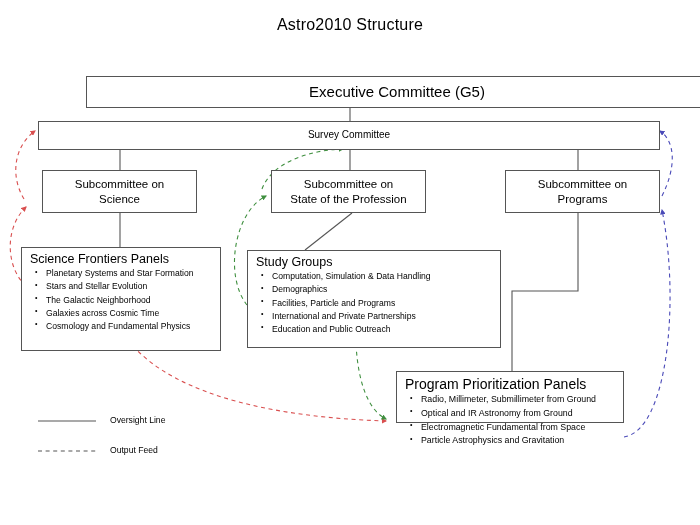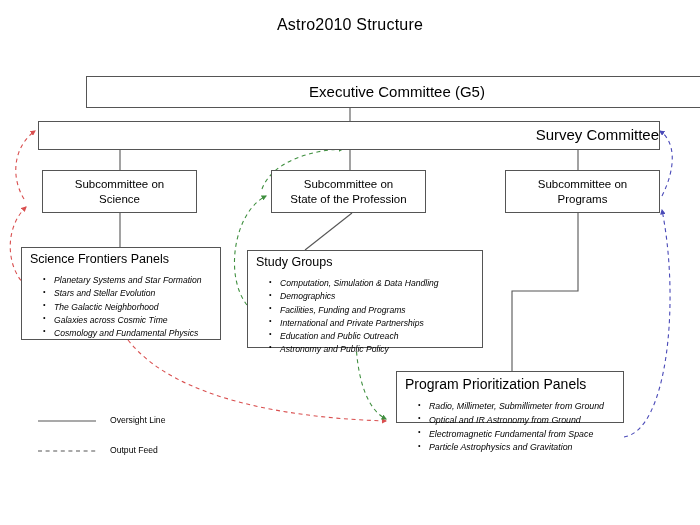--- a/index.html
+++ b/index.html
@@ -50,35 +50,34 @@
 
   .node-center {
     display: flex;
     align-items: center;
     justify-content: center;
     text-align: center;
     line-height: 1.25;
   }
 
   .t-exec   { font-size: 15px; margin-left: 48px; }
-  .t-survey { font-size: 15px; justify-content: flex-end; }
+  .t-survey { font-size: 10px; }
   .t-sub    { font-size: 11.5px; }
 
   .panel-title {
     font-size: 12.5px;
     margin: 4px 0 1px 8px;
     line-height: 1.15;
   }
   .panel-title.big { font-size: 14px; }
 
   .panel-list {
-    margin: 8px;
+    margin: 0;
     padding: 0 4px 0 24px;
     list-style: none;
-    font-style: italic;
   }
   .panel-list li {
     font-size: 8.6px;
     line-height: 1.52;
     position: relative;
     white-space: nowrap;
   }
   .panel-list li::before {
     content: "\2022";
     position: absolute;
@@ -176,40 +175,39 @@
     </span>
   </div>
 
   <div class="node node-center t-sub" style="left:505px; top:170px; width:155px; height:43px;">
     <span>
       <span>Subcommittee on</span><br>
       <span>Programs</span>
     </span>
   </div>
 
-  <div class="node" style="left:21px; top:247px; width:200px; height:93px;">
+  <div class="node" style="left:21px; top:247px; width:200px; height:104px;">
     <div class="panel-title">Science Frontiers Panels</div>
     <ul class="panel-list">
         <li>Planetary Systems and Star Formation</li>
         <li>Stars and Stellar Evolution</li>
         <li>The Galactic Neighborhood</li>
         <li>Galaxies across Cosmic Time</li>
         <li>Cosmology and Fundamental Physics</li>
       </ul>
   </div>
 
-  <div class="node" style="left:247px; top:250px; width:236px; height:98px;">
+  <div class="node" style="left:247px; top:250px; width:254px; height:98px;">
     <div class="panel-title">Study Groups</div>
     <ul class="panel-list">
         <li>Computation, Simulation &amp; Data Handling</li>
         <li>Demographics</li>
-        <li>Facilities, Funding and Programs</li>
+        <li>Facilities, Particle and Programs</li>
         <li>International and Private Partnerships</li>
         <li>Education and Public Outreach</li>
-        <li>Astronomy and Public Policy</li>
       </ul>
   </div>
 
   <div class="node" style="left:396px; top:371px; width:228px; height:52px;">
     <div class="panel-title big">Program Prioritization Panels</div>
     <ul class="panel-list big">
         <li>Radio, Millimeter, Submillimeter from Ground</li>
         <li>Optical and IR Astronomy from Ground</li>
         <li>Electromagnetic Fundamental from Space</li>
         <li>Particle Astrophysics and Gravitation</li>

